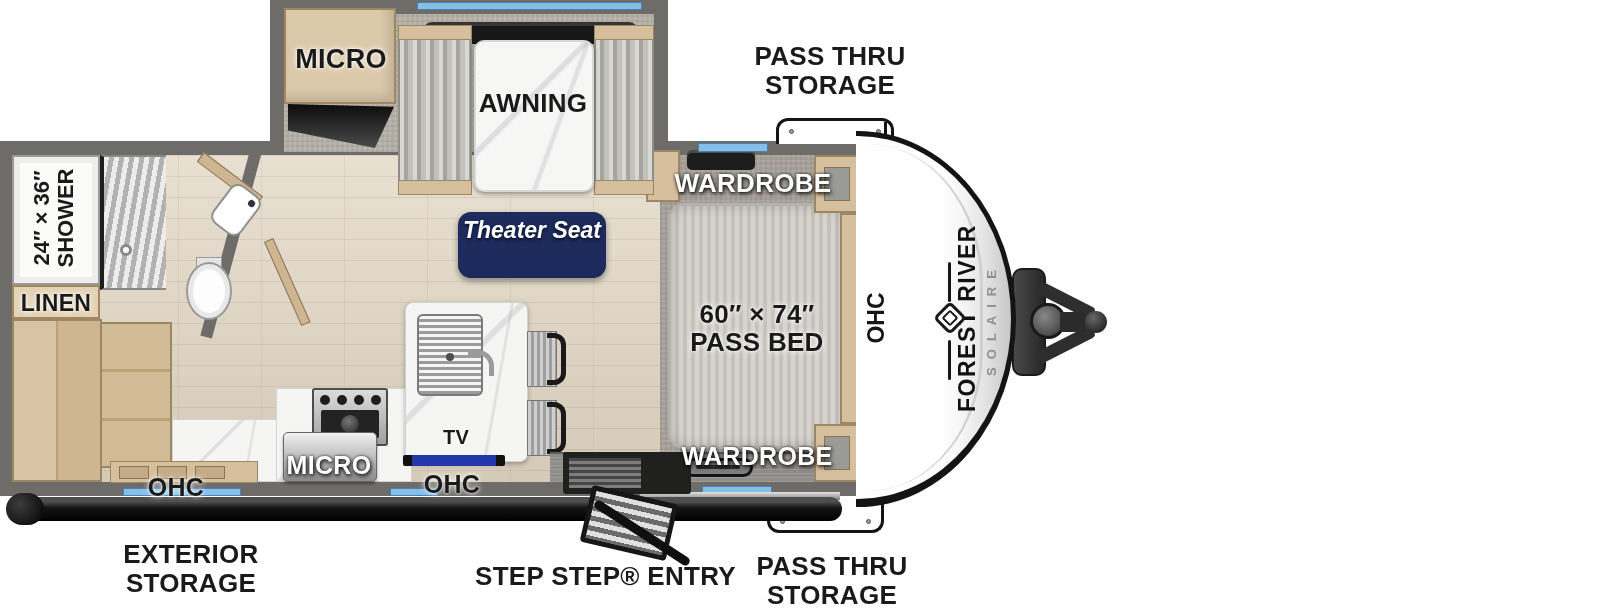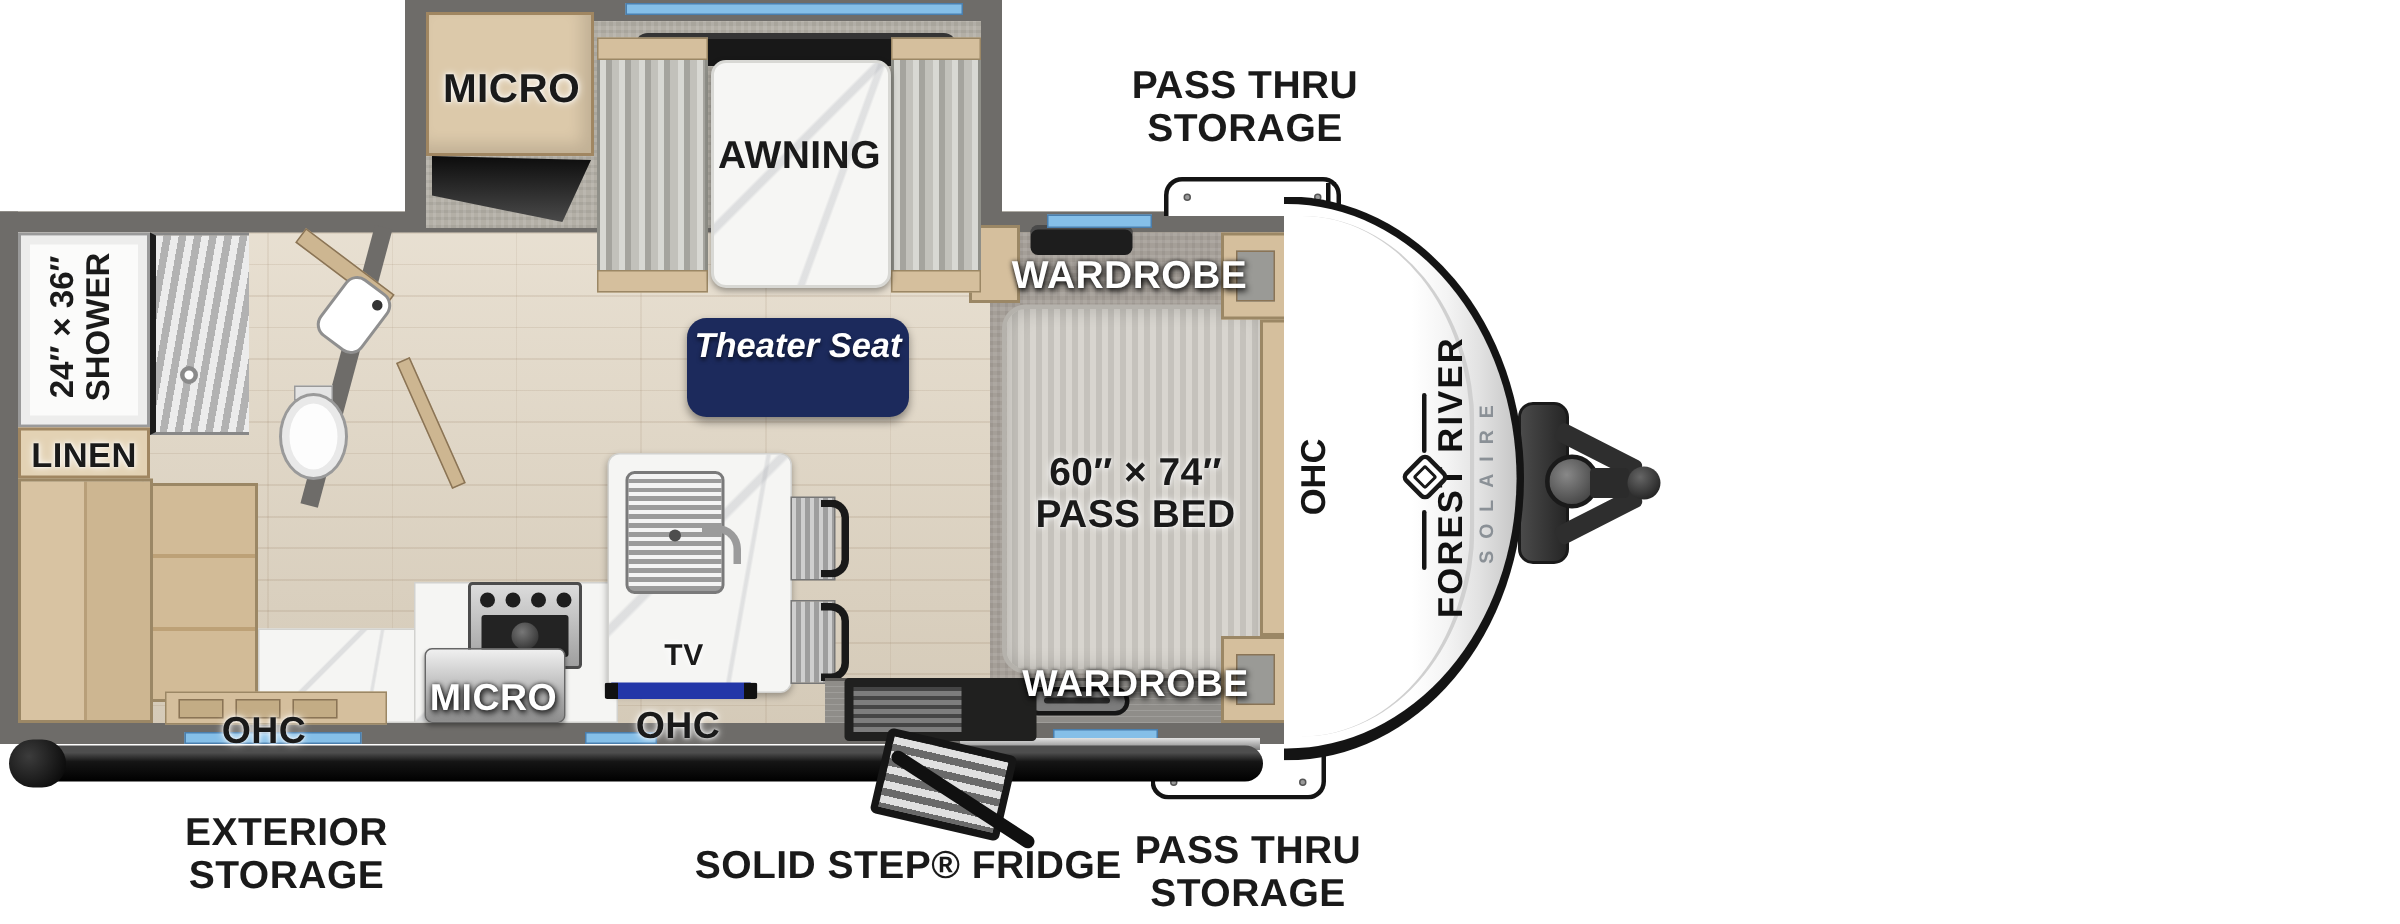--- a/index.html
+++ b/index.html
@@ -346,15 +346,15 @@
     <div>STORAGE</div>
   </div>
   <div class="lbl" id="passthru-bottom-label">
     <div>PASS THRU</div>
     <div>STORAGE</div>
   </div>
   <div class="lbl" id="exterior-storage-label">
     <div>EXTERIOR</div>
     <div>STORAGE</div>
   </div>
-  <div class="lbl" id="entry-label">SOLID STEP® FRIDGE</div>
+  <div class="lbl" id="entry-label">STEP STEP® ENTRY</div>
 
 </div>
 
 </body></html>

